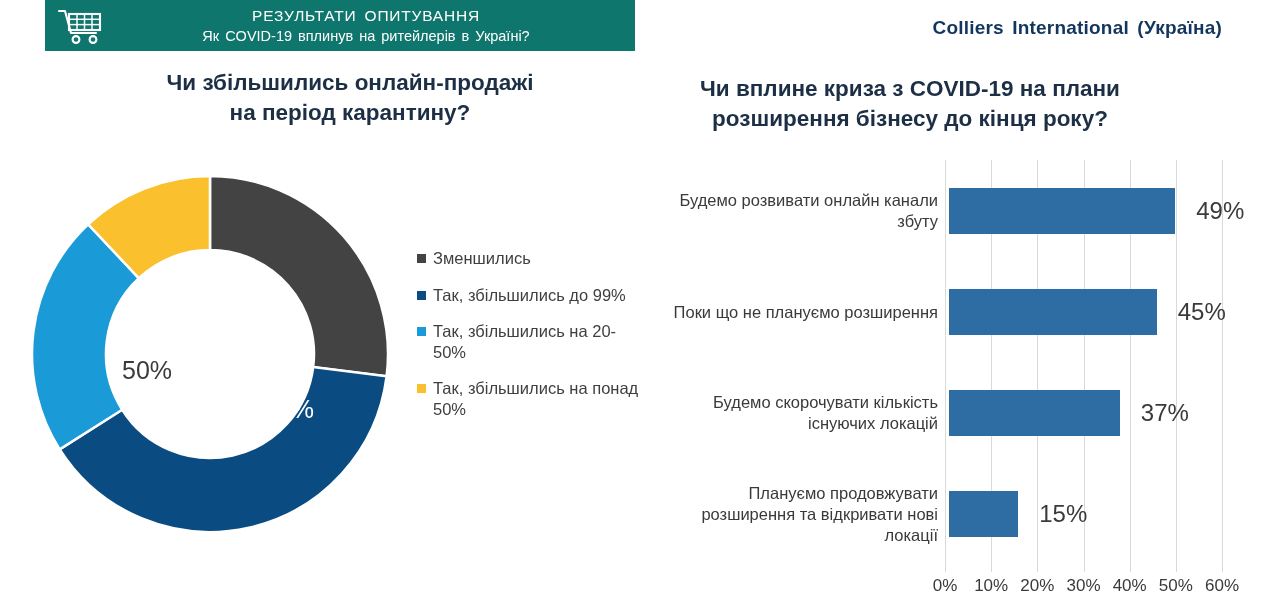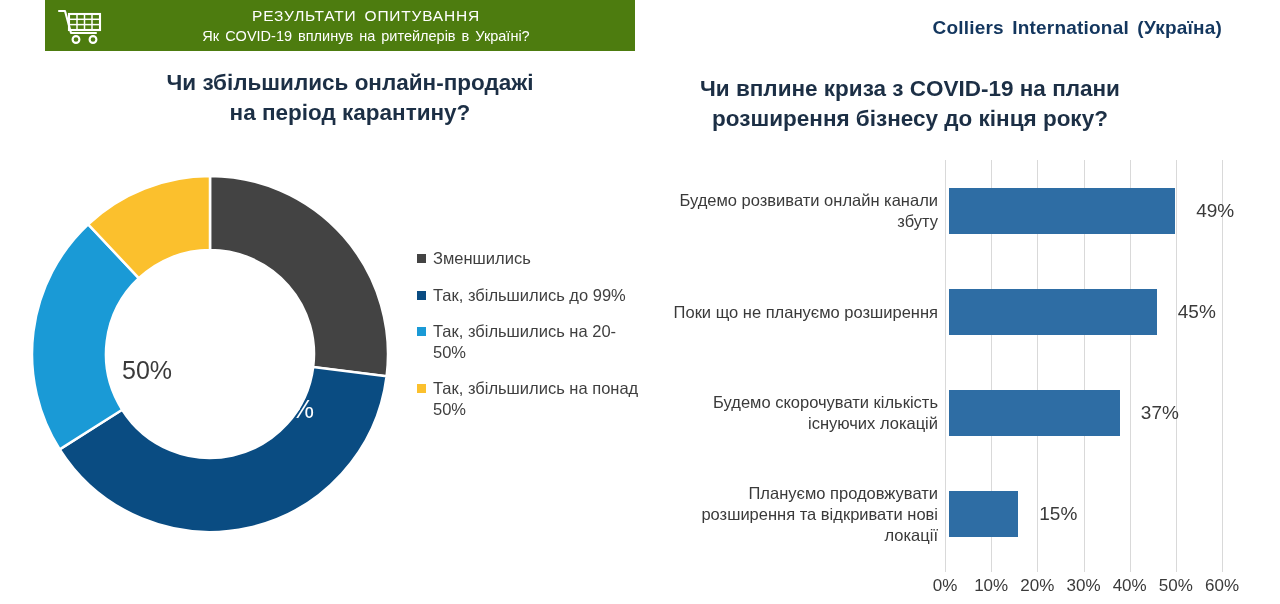--- a/index.html
+++ b/index.html
@@ -16,21 +16,21 @@
     color: #2b3f52;
   }
 
   
   #header-banner {
     position: absolute;
     left: 45px;
     top: 0px;
     width: 590px;
     height: 51px;
-    background: #4d7c0f;
+    background: #0f766e;
     display: flex;
     align-items: center;
   }
   #cart-icon {
     width: 52px;
     height: 40px;
     margin-left: 10px;
     margin-right: 4px;
     flex: none;
   }
@@ -174,21 +174,21 @@
     top: 50%;
     transform: translateY(-50%);
     height: 46px;
     background: #2e6da4;
   }
   .bar-value {
     position: absolute;
     top: 50%;
     transform: translateY(-50%);
     margin-left: 7px;
-    font-size: 19px;
+    font-size: 24px;
     color: #3a3a3a;
     white-space: nowrap;
     padding-left: 14px;
   }
   #bar-axis {
     position: absolute;
     left: 290px;
     top: 410px;
     width: 277px;
     height: 30px;

